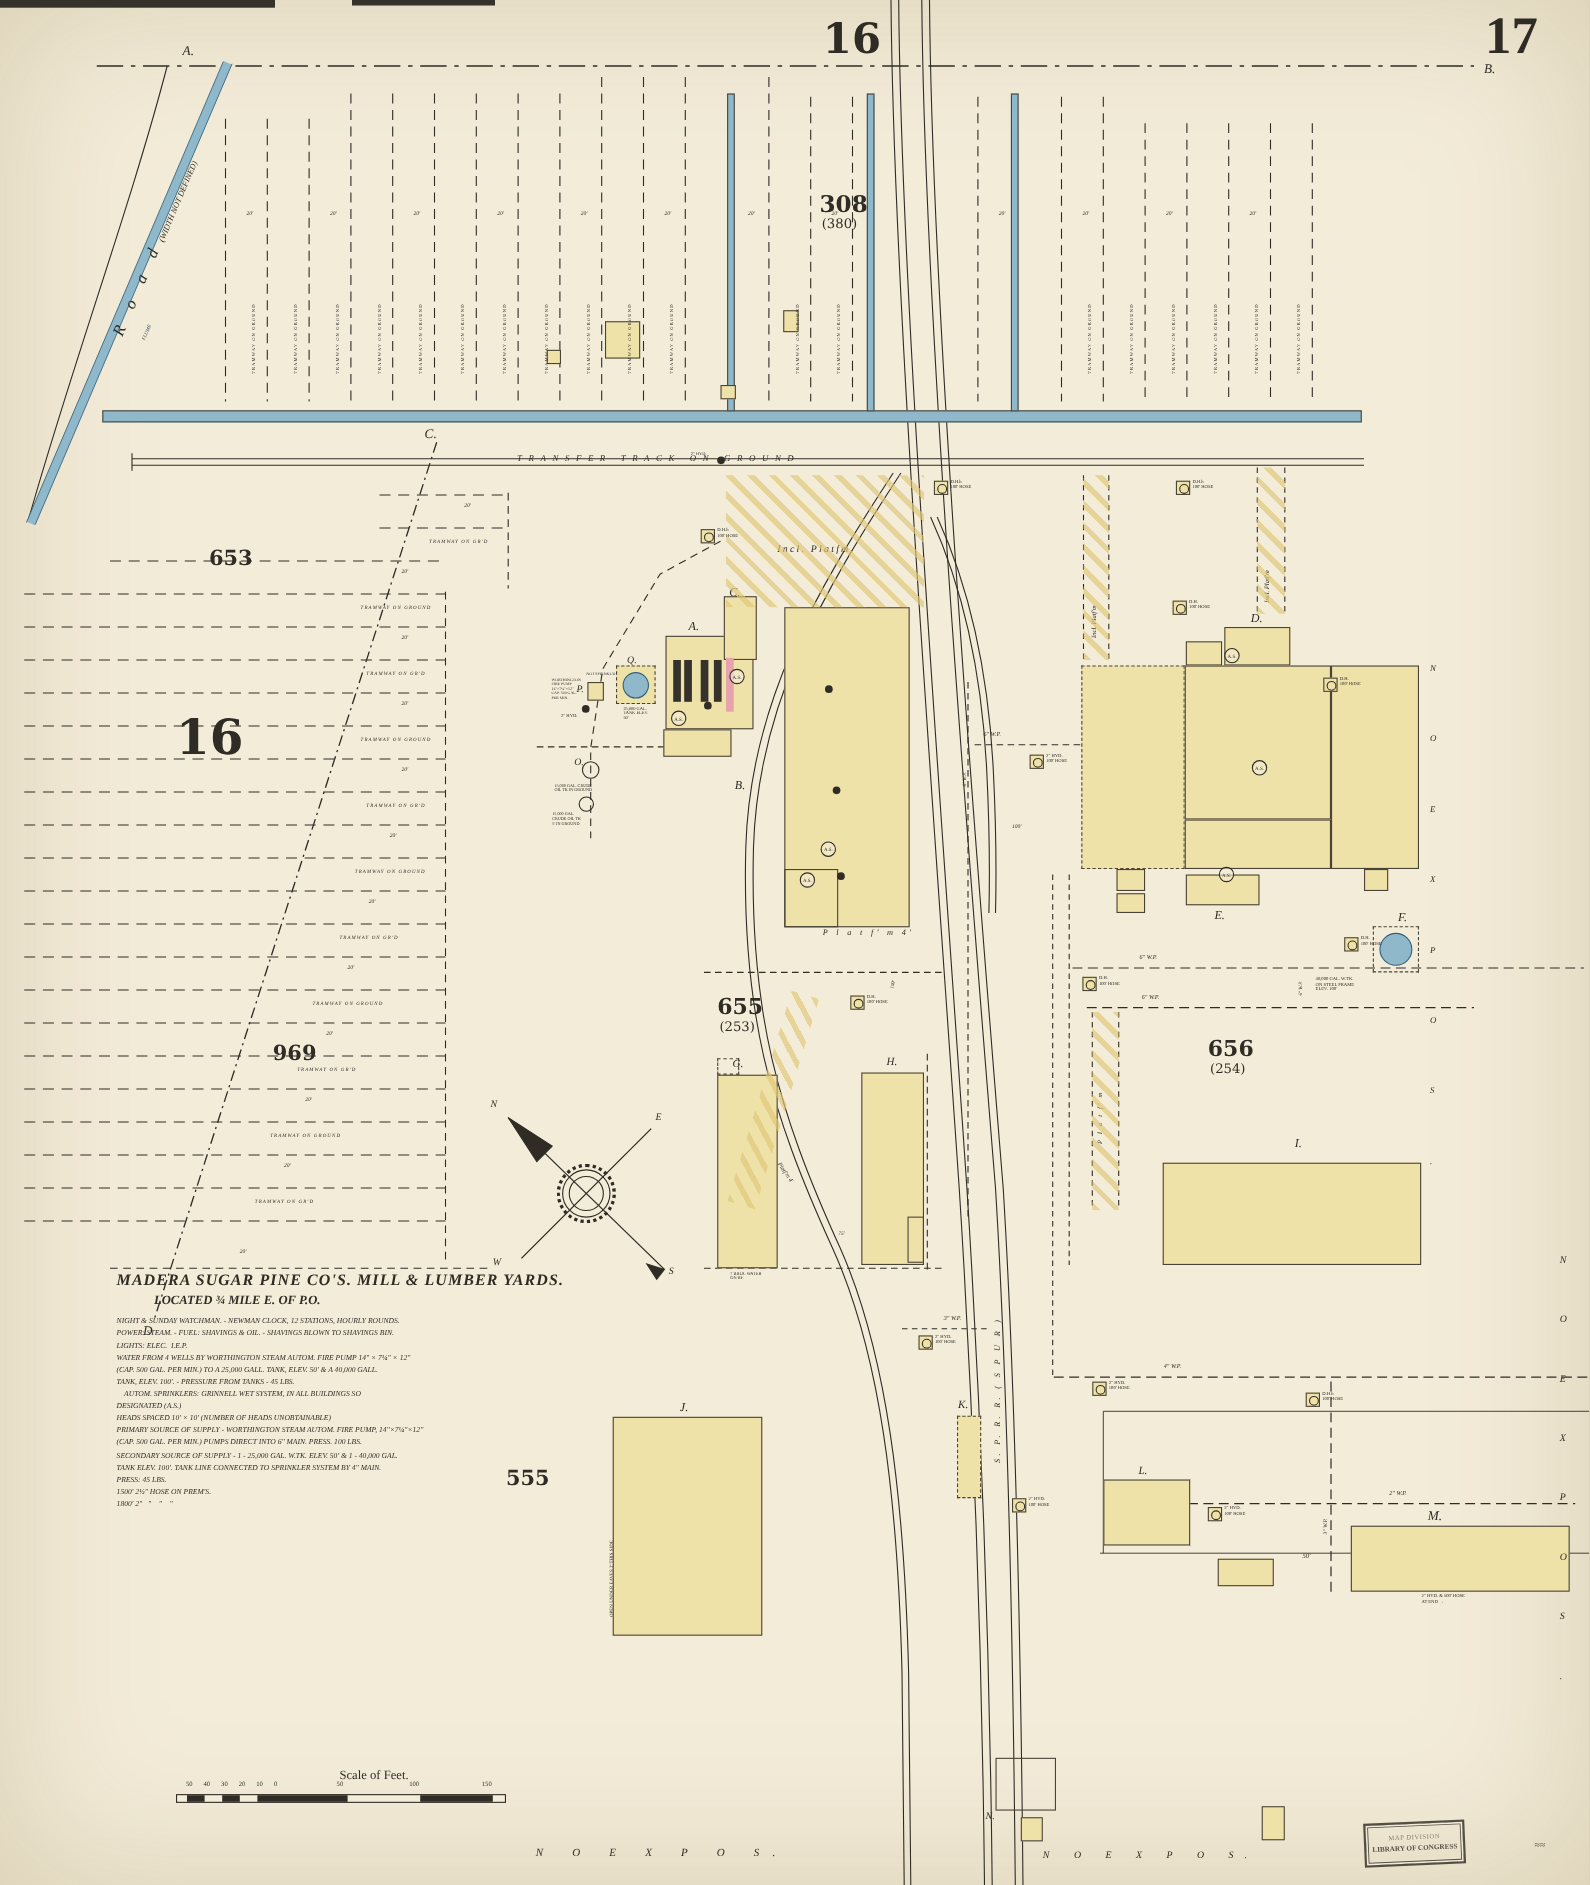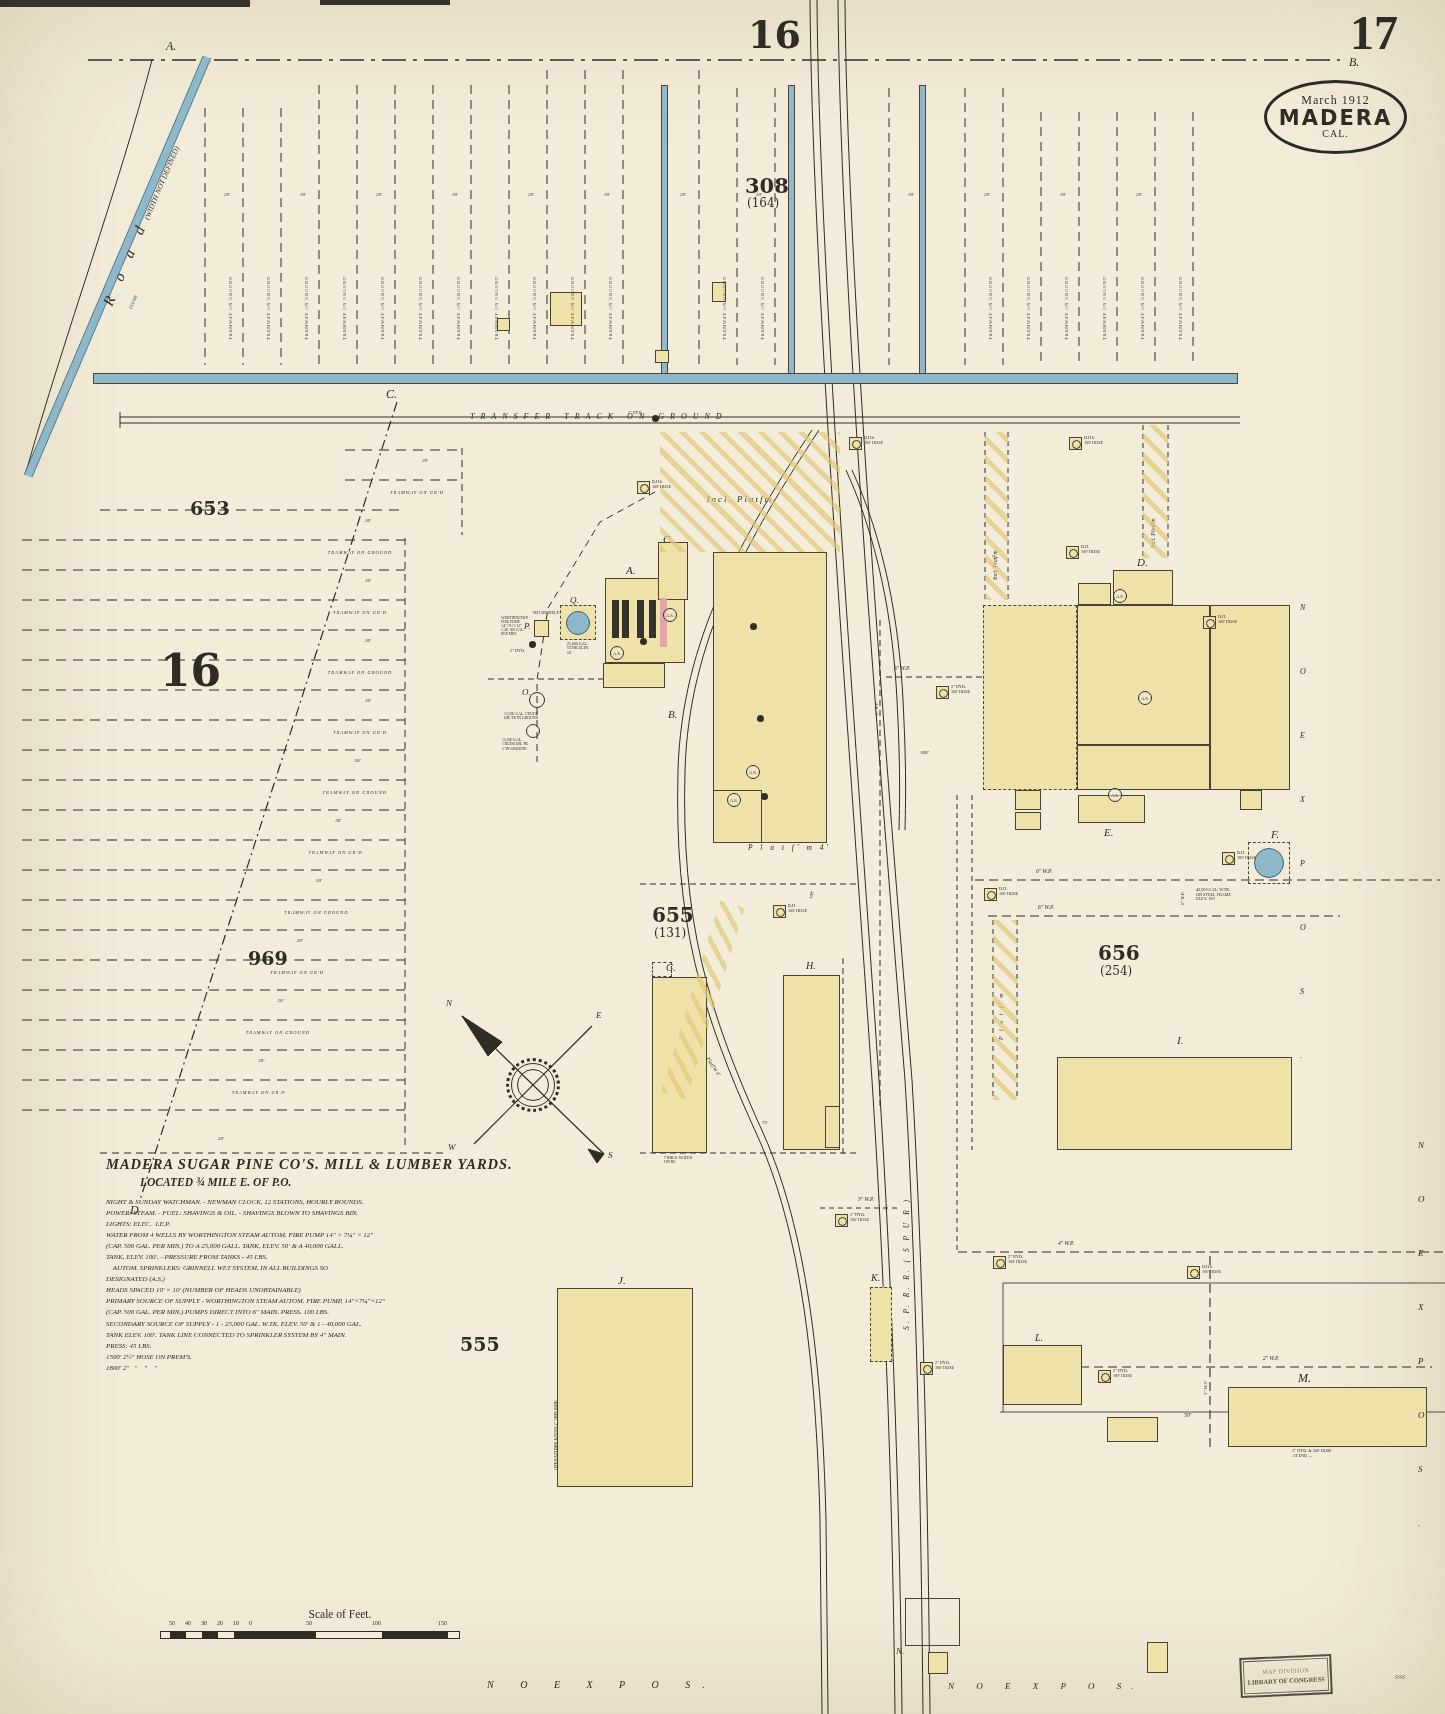--- a/index.html
+++ b/index.html
@@ -140,25 +140,20 @@
       <path d="M22,900 H405" stroke="#2f2c26" stroke-width="1" stroke-dasharray="10 7"></path>
       <path d="M22,930 H405" stroke="#2f2c26" stroke-width="1" stroke-dasharray="10 7"></path>
       <path d="M22,960 H405" stroke="#2f2c26" stroke-width="1" stroke-dasharray="10 7"></path>
       <path d="M22,990 H405" stroke="#2f2c26" stroke-width="1" stroke-dasharray="10 7"></path>
       <path d="M22,1020 H405" stroke="#2f2c26" stroke-width="1" stroke-dasharray="10 7"></path>
       <path d="M22,1050 H405" stroke="#2f2c26" stroke-width="1" stroke-dasharray="10 7"></path>
       <path d="M22,1080 H405" stroke="#2f2c26" stroke-width="1" stroke-dasharray="10 7"></path>
       <path d="M22,1110 H405" stroke="#2f2c26" stroke-width="1" stroke-dasharray="10 7"></path>
     </svg>
 
-  <div class="oval">
-    <div class="o1">March 1912</div>
-    <div class="o2">MADERA</div>
-    <div class="o3">CAL.</div>
-  </div>
 
   <div id="notes">
     <div class="nt">MADERA SUGAR PINE CO'S. MILL &amp; LUMBER YARDS.</div>
     <div class="ns">LOCATED ¾ MILE E. OF P.O.</div>
     <div id="note-lines">
         <div class="nl">NIGHT &amp; SUNDAY WATCHMAN. - NEWMAN CLOCK, 12 STATIONS, HOURLY ROUNDS.</div>
         <div class="nl">POWER: STEAM. - FUEL: SHAVINGS &amp; OIL. - SHAVINGS BLOWN TO SHAVINGS BIN.</div>
         <div class="nl">LIGHTS: ELEC.  I.E.P.</div>
         <div class="nl">WATER FROM 4 WELLS BY WORTHINGTON STEAM AUTOM. FIRE PUMP 14" × 7¼" × 12"</div>
         <div class="nl">(CAP. 500 GAL. PER MIN.) TO A 25,000 GALL. TANK, ELEV. 50' &amp; A 40,000 GALL.</div>
@@ -203,26 +198,26 @@
 
   <div id="stamp">
     <div class="s1">MAP DIVISION</div>
     <div class="s2">LIBRARY OF CONGRESS</div>
   </div>
 <div class="lbl" style="left: 748px; top: 14px; font-size: 38px; font-weight: 700; color: rgb(47, 44, 38); font-family: &quot;DejaVu Serif&quot;, &quot;Liberation Serif&quot;, serif;">16</div>
     <div class="lbl" style="left: 1350px; top: 6px; font-size: 48px; font-weight: 700; color: rgb(47, 44, 38);">17</div>
     <div class="lbl" style="left: 1349px; top: 56px; font-size: 12px; font-style: italic; color: rgb(47, 44, 38);">B.</div>
     <div class="lbl" style="left: 166px; top: 40px; font-size: 12px; font-style: italic; color: rgb(47, 44, 38);">A.</div>
     <div class="lbl" style="left: 745px; top: 174px; font-size: 21px; font-weight: 700; color: rgb(47, 44, 38); font-family: &quot;DejaVu Serif&quot;, &quot;Liberation Serif&quot;, serif;">308</div>
-    <div class="lbl" style="left: 747px; top: 197px; font-size: 12px; color: rgb(47, 44, 38); font-family: &quot;DejaVu Serif&quot;, &quot;Liberation Serif&quot;, serif;">(164)</div>
+    <div class="lbl" style="left: 747px; top: 197px; font-size: 12px; color: rgb(47, 44, 38); font-family: &quot;DejaVu Serif&quot;, &quot;Liberation Serif&quot;, serif;">(380)</div>
     <div class="lbl" style="left: 190px; top: 498px; font-size: 19px; font-weight: 700; color: rgb(47, 44, 38); font-family: &quot;DejaVu Serif&quot;, &quot;Liberation Serif&quot;, serif;">653</div>
     <div class="lbl" style="left: 160px; top: 646px; font-size: 44px; font-weight: 700; color: rgb(47, 44, 38); font-family: &quot;DejaVu Serif&quot;, &quot;Liberation Serif&quot;, serif;">16</div>
     <div class="lbl" style="left: 248px; top: 948px; font-size: 19px; font-weight: 700; color: rgb(47, 44, 38); font-family: &quot;DejaVu Serif&quot;, &quot;Liberation Serif&quot;, serif;">969</div>
     <div class="lbl" style="left: 652px; top: 904px; font-size: 20px; font-weight: 700; color: rgb(47, 44, 38); font-family: &quot;DejaVu Serif&quot;, &quot;Liberation Serif&quot;, serif;">655</div>
-    <div class="lbl" style="left: 654px; top: 927px; font-size: 12px; color: rgb(47, 44, 38); font-family: &quot;DejaVu Serif&quot;, &quot;Liberation Serif&quot;, serif;">(131)</div>
+    <div class="lbl" style="left: 654px; top: 927px; font-size: 12px; color: rgb(47, 44, 38); font-family: &quot;DejaVu Serif&quot;, &quot;Liberation Serif&quot;, serif;">(253)</div>
     <div class="lbl" style="left: 1098px; top: 942px; font-size: 20px; font-weight: 700; color: rgb(47, 44, 38); font-family: &quot;DejaVu Serif&quot;, &quot;Liberation Serif&quot;, serif;">656</div>
     <div class="lbl" style="left: 1100px; top: 965px; font-size: 12px; color: rgb(47, 44, 38); font-family: &quot;DejaVu Serif&quot;, &quot;Liberation Serif&quot;, serif;">(254)</div>
     <div class="lbl" style="left: 460px; top: 1334px; font-size: 19px; font-weight: 700; color: rgb(47, 44, 38); font-family: &quot;DejaVu Serif&quot;, &quot;Liberation Serif&quot;, serif;">555</div>
     <div class="lbl" style="left: 1003px; top: 1350px; font-size: 19px; font-weight: 700; color: rgb(47, 44, 38); font-family: &quot;DejaVu Serif&quot;, &quot;Liberation Serif&quot;, serif;">658</div>
     <div class="lbl" style="left: 100px; top: 302px; font-size: 15px; font-style: italic; letter-spacing: 7px; color: rgb(47, 44, 38); transform: rotate(-67deg);">R o a d</div>
     <div class="lbl" style="left: 143px; top: 218px; font-size: 7.5px; font-style: italic; color: rgb(47, 44, 38); transform: rotate(-67deg);">(WIDTH NOT DEFINED)</div>
     <div class="lbl" style="left: 128px; top: 308px; font-size: 4.5px; font-style: italic; color: rgb(35, 66, 79); transform: rotate(-67deg);">FLUME</div>
     <div class="lbl" style="left: 740px; top: 374px; font-size: 7px; font-style: italic; letter-spacing: 5px; color: rgb(35, 66, 79);">F L U M E</div>
     <div class="lbl" style="left: 663px; top: 270px; font-size: 4px; color: rgb(35, 66, 79); transform: rotate(-90deg);">FLUME</div>
     <div class="lbl" style="left: 790px; top: 270px; font-size: 4px; color: rgb(35, 66, 79); transform: rotate(-90deg);">FLUME</div>

